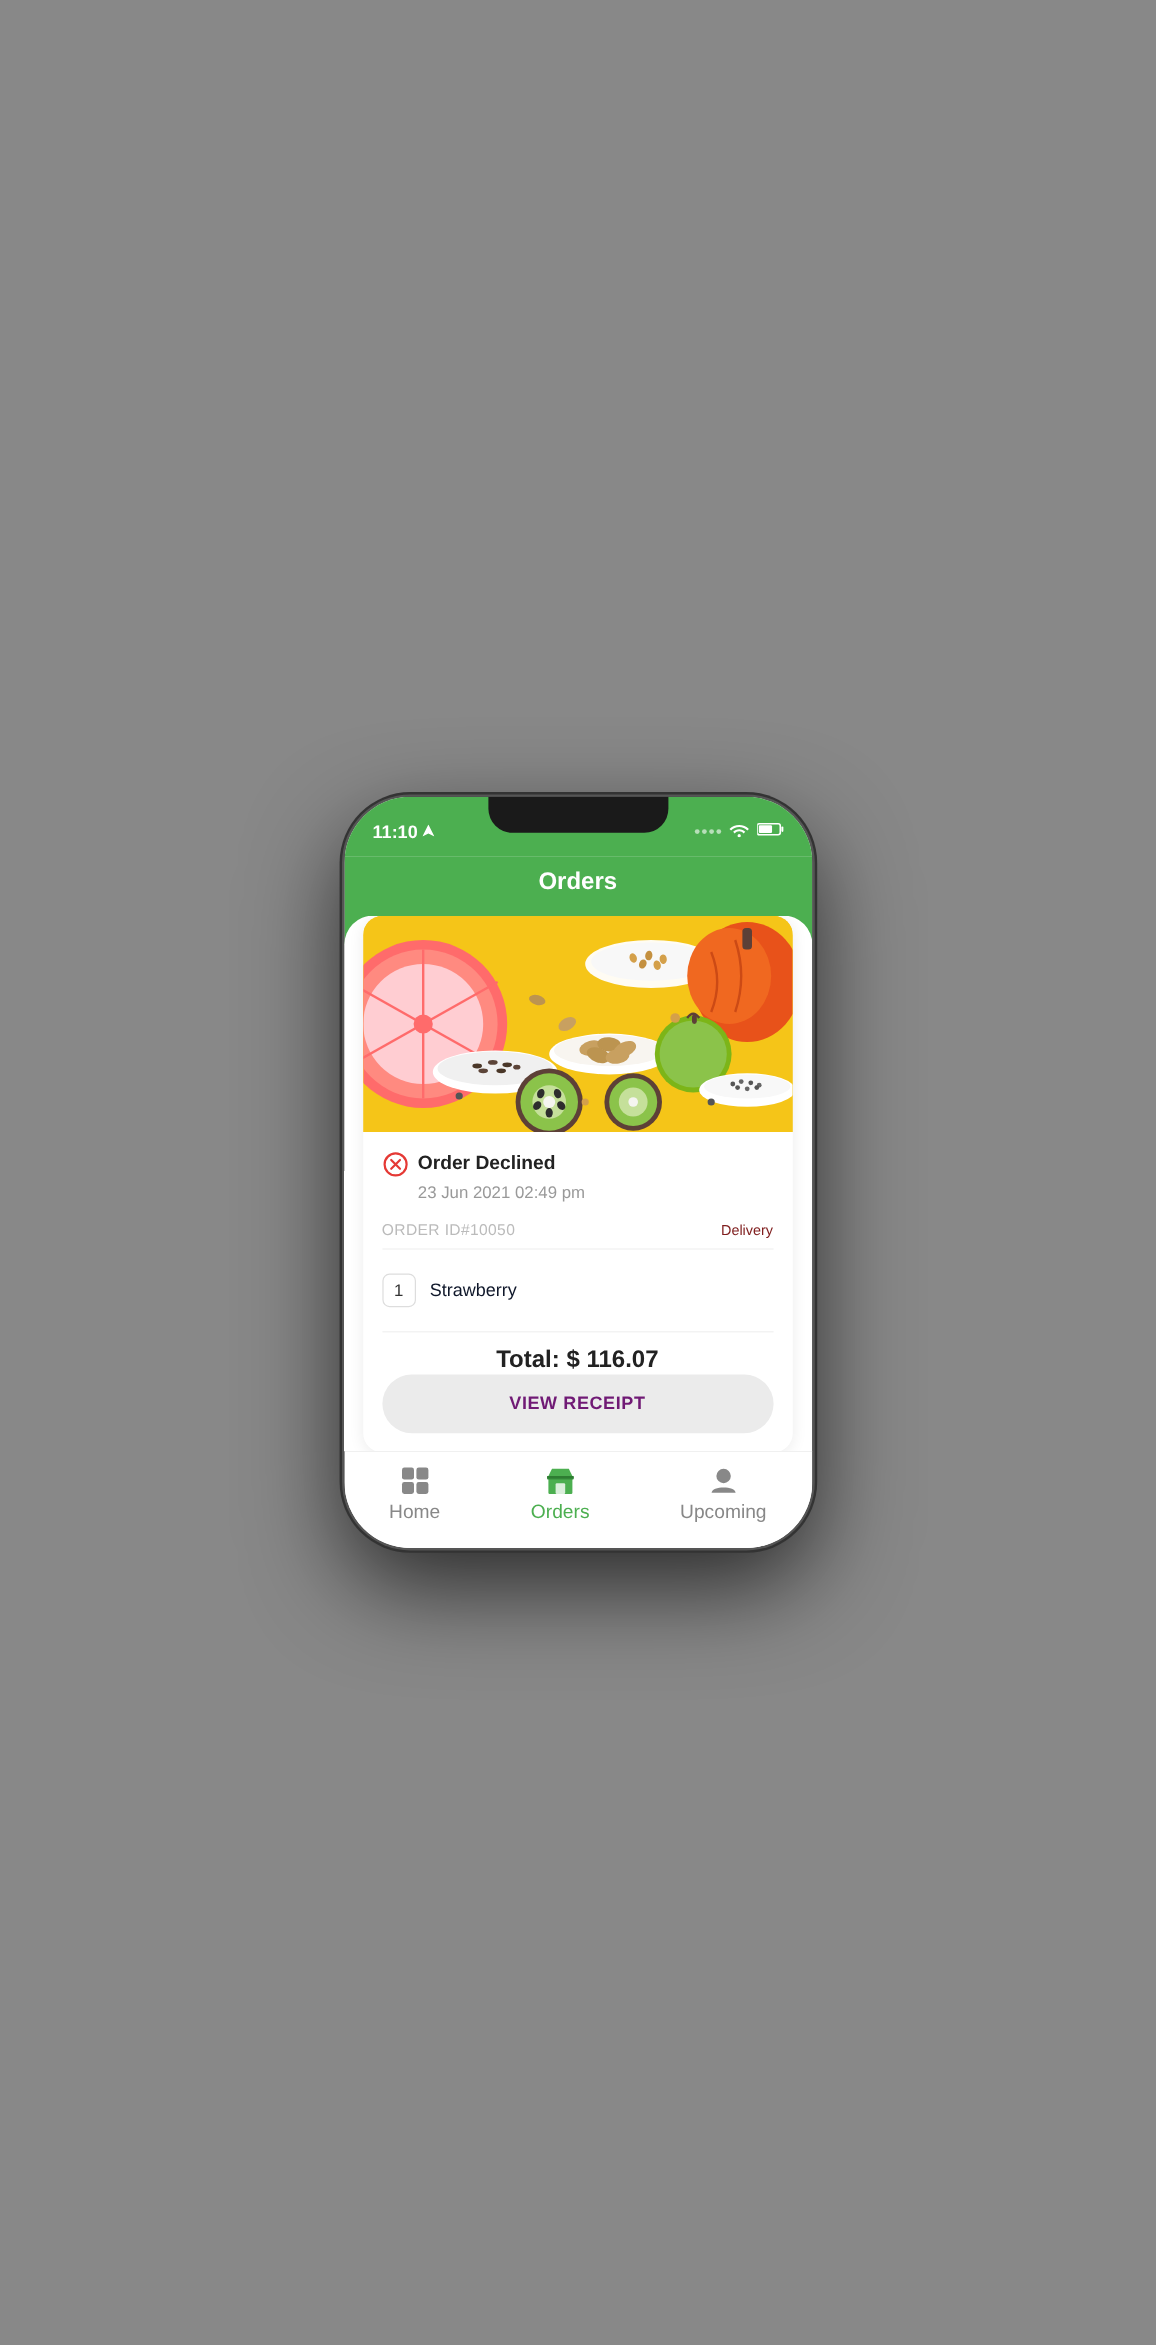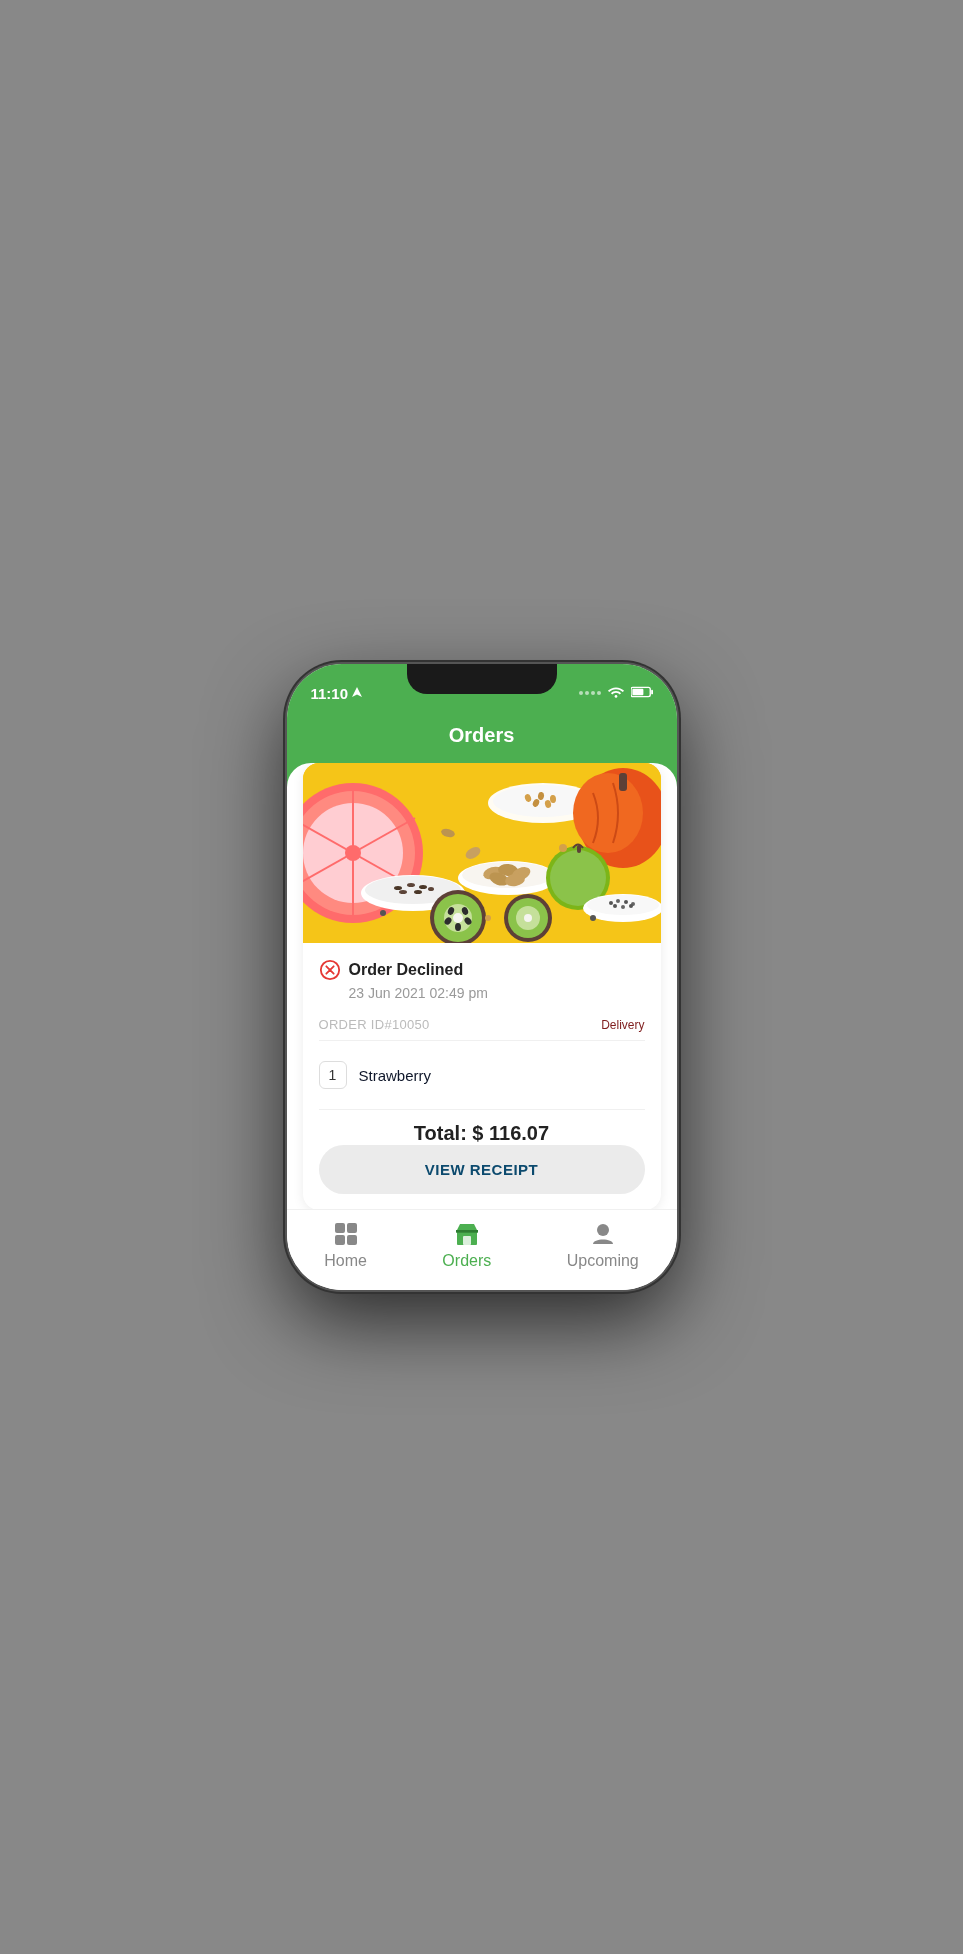--- a/index.html
+++ b/index.html
@@ -246,21 +246,21 @@
     }
 
     .view-receipt-btn {
       background: #ebebeb;
       border: none;
       border-radius: 25px;
       padding: 16px;
       width: 100%;
       font-size: 15px;
       font-weight: 600;
-      color: #0c4a6e;
+      color: #701a75;
       letter-spacing: 0.5px;
       cursor: pointer;
       text-transform: uppercase;
     }
 
     
     .order-card-preview {
       margin: 0 16px 16px;
       background: #fff;
       border-radius: 16px;

